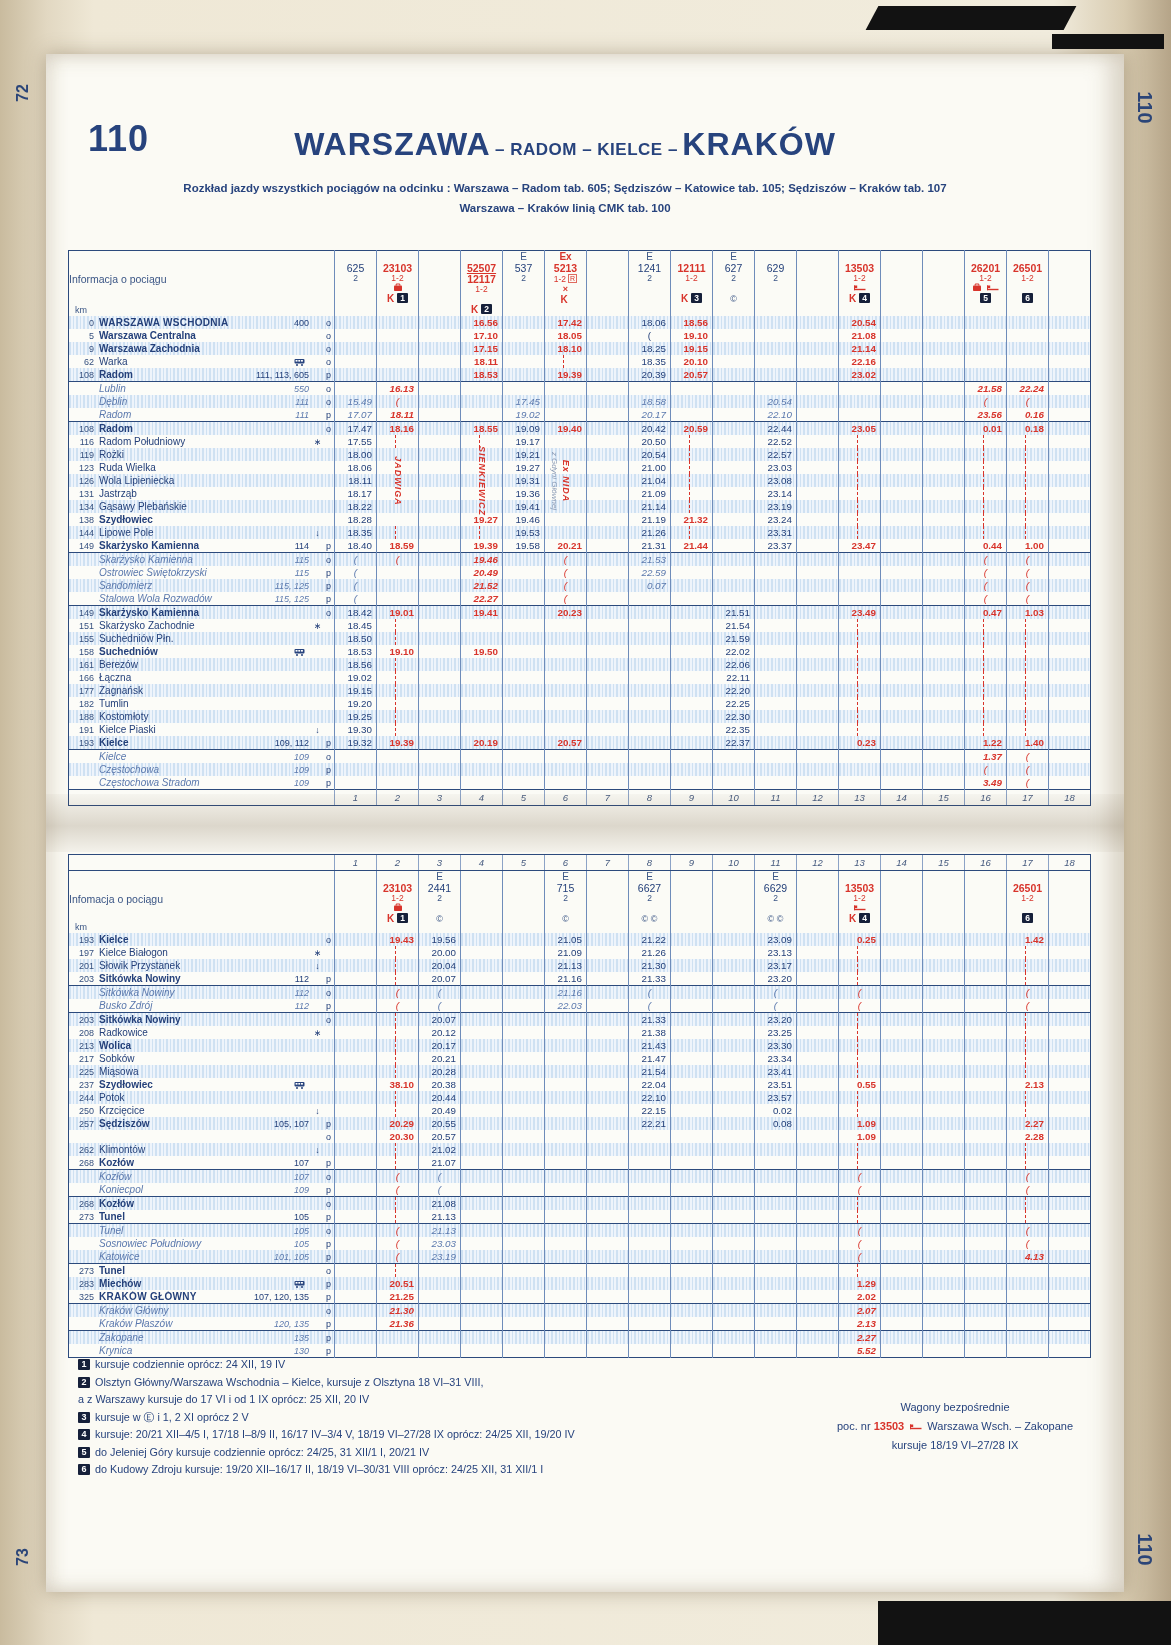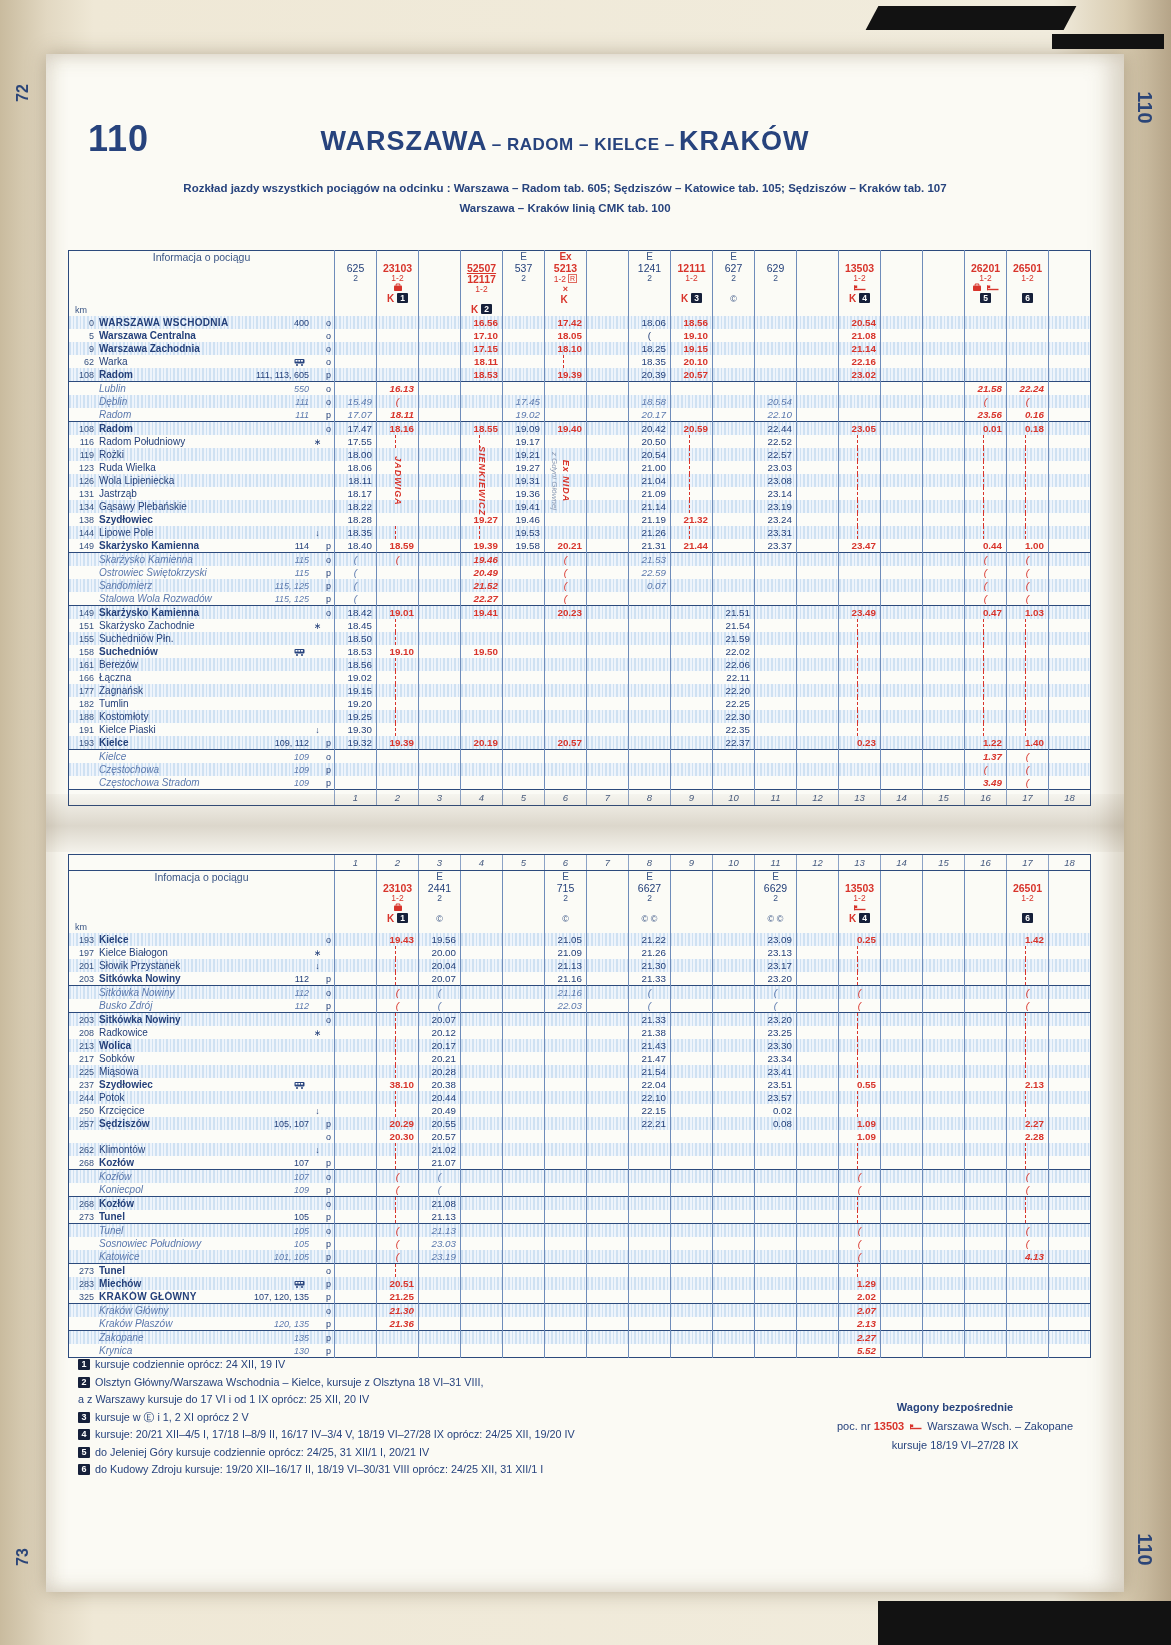--- a/index.html
+++ b/index.html
@@ -12,21 +12,21 @@
     background:#fbfaf4;box-shadow:0 0 18px rgba(90,70,40,.35), inset -14px 0 22px rgba(120,95,60,.25), inset 10px 0 14px rgba(120,95,60,.12);}
   .fold{position:absolute;left:46px;top:794px;width:1078px;height:58px;
     background:linear-gradient(180deg,rgba(110,90,60,.04),rgba(110,90,60,.22) 55%,rgba(110,90,60,.05));}
   .bar{position:absolute;background:#121212;}
   .sideno{position:absolute;font-weight:bold;color:#2b4578;}
   .rot-l{transform:rotate(-90deg);}
   .rot-r{transform:rotate(90deg);}
   
   .route-no{position:absolute;left:88px;top:118px;font-size:36px;font-weight:bold;color:#27437d;letter-spacing:1px;}
   .title{position:absolute;left:0;top:126px;width:1130px;text-align:center;color:#27437d;font-weight:bold;}
-  .title .big{font-size:27px;letter-spacing:1px;}
+  .title .big{font-size:32px;letter-spacing:1px;}
   .title .mid{font-size:17px;letter-spacing:.5px;}
   .subtitle{position:absolute;left:60px;top:178px;width:1010px;text-align:center;color:#27437d;font-weight:bold;font-size:11.5px;line-height:20px;}
   
   .ttwrap{position:absolute;}
   table.tt{border-collapse:collapse;table-layout:fixed;background:#fbfbf6;}
   table.tt{border:1.6px solid #2c4a7c;}
   .tt col.cs{width:266px;}
   .tt col.ct{width:42px;}
   .tt td{padding:0;margin:0;vertical-align:middle;overflow:visible;}
   tr.body td{height:13px;}
@@ -46,21 +46,21 @@
   .tb{margin:0 3px 0 2px;font-size:9px;flex:0 0 auto;}
   tr.it .tb,tr.it .km{font-style:italic;color:#5a78ad;}
   .mk{width:11px;text-align:center;font-size:9px;color:#24407a;flex:0 0 auto;}
   .op{width:11px;text-align:center;font-size:9px;color:#24407a;flex:0 0 auto;}
   .red{color:#d8342b !important;font-weight:bold;}
   .dashcol{display:block;width:0;height:13px;border-left:1.2px dashed #d8342b;margin:0 auto;}
   .paren{font-weight:normal;}
   
   tr.hdr td{height:62px;border-left:1px solid #6e8cba;vertical-align:top;}
   tr.hdr td.stn-h{border-left:none;position:relative;}
-  .info-label{text-align:center;font-size:10.5px;color:#3a5585;}
+  .info-label{margin-top:22px;font-size:10.5px;color:#3a5585;}
   .km-label{position:absolute;left:6px;bottom:1px;font-size:9px;color:#3a5585;}
   .thc{text-align:center;font-size:10px;}
   .etop{height:12px;font-size:10px;color:#3a5585;}
   .etop.redE{color:#d8342b;font-weight:bold;}
   .num{font-size:10.5px;line-height:11px;color:#24407a;}
   .num.red{color:#d8342b;font-weight:bold;}
   .num.u{text-decoration:underline;}
   .clsline{font-size:8.5px;line-height:9px;color:#3a5585;}
   .clsline.red{color:#e06a5f;font-weight:normal;}
   .hic{height:10px;line-height:9px;}
@@ -74,21 +74,21 @@
   tr.nums td:first-child{border-left:none;}
   .vname{position:absolute;left:50%;top:50%;transform:translate(-50%,-50%) rotate(90deg);white-space:nowrap;font-weight:bold;font-style:italic;font-size:9px;letter-spacing:1px;color:#d8342b;z-index:4;}
   .vsub{position:absolute;left:50%;top:50%;transform:translate(calc(-50% - 12px),-50%) rotate(90deg);white-space:nowrap;font-style:italic;font-size:8px;color:#8a9ab5;z-index:4;}
   .ic{vertical-align:-1px;margin:0 2px;}
   
   .notes{position:absolute;left:78px;top:1356px;width:700px;font-size:10.8px;color:#27437d;line-height:17.5px;}
   .note-line{white-space:nowrap;}
   .note-cont{white-space:nowrap;}
   .notes .bdg{width:12px;height:11px;line-height:11px;font-size:9px;margin-right:5px;}
   .wagony{position:absolute;left:790px;top:1398px;width:330px;text-align:center;color:#27437d;font-size:11px;line-height:19px;}
-  .wagony .wt{font-weight:bold;}
+  .wagony .wt{font-weight:normal;}
 </style>
 </head>
 <body>
 
 <div class="page"></div>
 <div class="bar" style="left:872px;top:6px;width:198px;height:24px;transform:skewX(-28deg);"></div>
 <div class="bar" style="left:1052px;top:34px;width:112px;height:15px;"></div>
 <div class="bar" style="left:878px;top:1601px;width:293px;height:44px;"></div>
 
 <div class="sideno rot-l" style="left:14px;top:84px;font-size:16px;">72</div>

